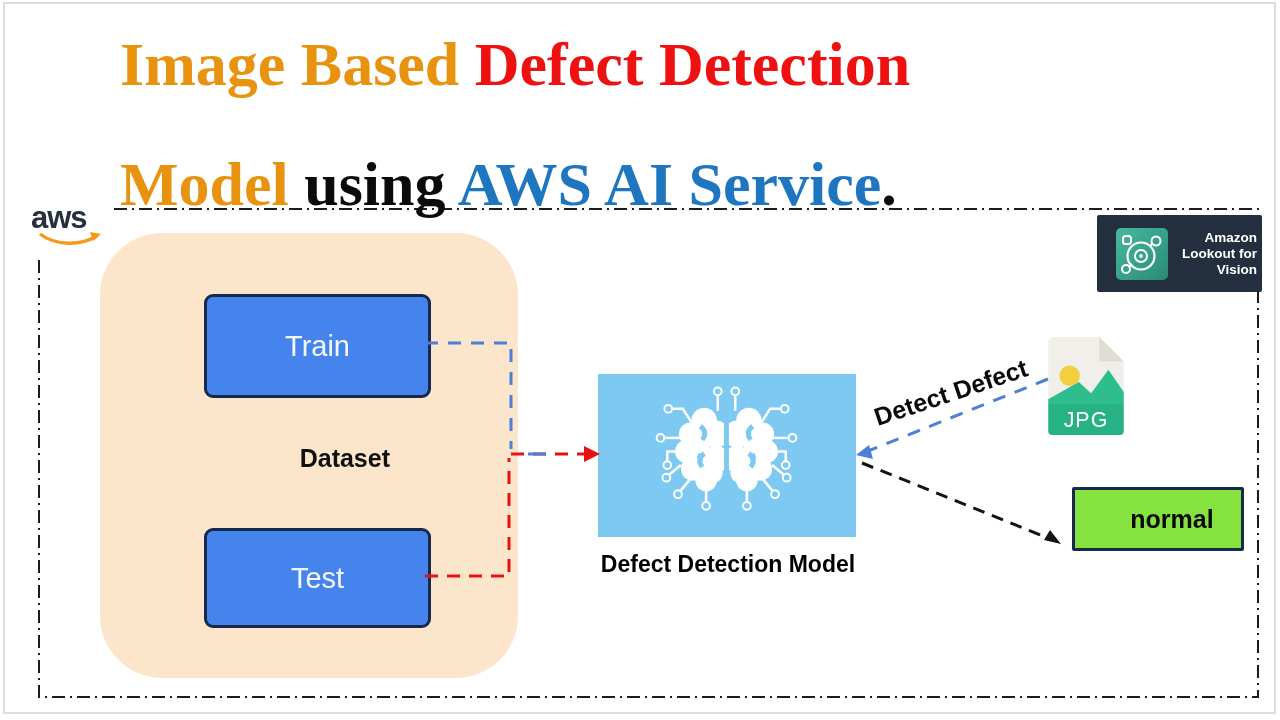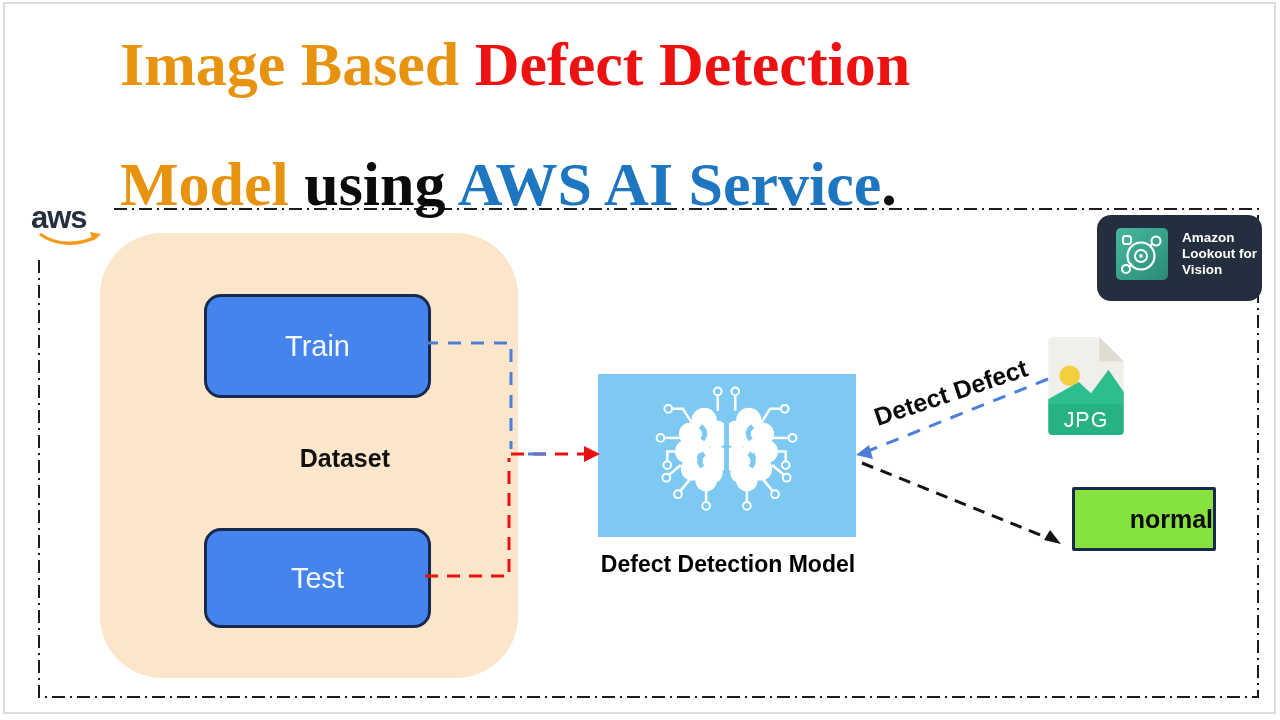--- a/index.html
+++ b/index.html
@@ -24,27 +24,27 @@
   #border-svg rect{fill:none;stroke:#1c1c1c;stroke-width:2;stroke-dasharray:13 5 2 5;}
 
   
   #aws-logo{left:31px;top:203px;width:80px;height:52px;background:#fff;z-index:7;}
   #aws-text{font-weight:bold;font-size:31px;letter-spacing:-1px;color:var(--aws-navy);line-height:30px;}
   #aws-smile{display:block;margin:-2px auto 0;}
   .smile{stroke:var(--aws-orange);stroke-width:3.4;fill:none;}
   .smile-tip{fill:var(--aws-orange);}
 
   
-  #badge{left:1097px;top:215px;width:165px;height:86px;background:var(--badge-navy);z-index:7;border-radius:14px;}
+  #badge{left:1097px;top:215px;width:165px;height:77px;background:var(--badge-navy);z-index:7;border-radius:2px;text-align:right;}
   #badge-icon{position:absolute;left:18px;top:12px;width:54px;height:54px;}
   #badge-label{position:absolute;left:85px;top:15px;color:#fff;font-weight:bold;font-size:13.5px;line-height:16px;}
 
   
   #peach{left:100px;top:233px;width:418px;height:445px;background:var(--peach);border-radius:62px;z-index:1;}
-  .blue-btn{background:var(--button-blue);border:3px solid var(--button-border);border-radius:17px;
+  .blue-btn{background:var(--button-blue);border:3px solid var(--button-border);border-radius:9px;
             color:#f4f8ff;display:flex;align-items:center;justify-content:center;
             font-size:29px;z-index:2;}
   #train-box{left:204px;top:294px;width:221px;height:98px;}
   #test-box{left:204px;top:528px;width:221px;height:94px;}
   #dataset-label{left:230px;top:444px;width:160px;text-align:right;font-weight:bold;font-size:25px;color:#111;z-index:2;}
 
   
   #model-box{left:598px;top:374px;width:258px;height:163px;background:var(--model-blue);z-index:2;}
   #brain{position:absolute;left:46px;top:9px;width:165px;height:137px;left:46px;}
   .brain-blob{fill:#fff;}
@@ -70,22 +70,22 @@
   
   #jpg{left:1046px;top:336px;width:80px;height:100px;z-index:2;}
   .jpg-paper{fill:var(--jpg-paper);}
   .jpg-fold{fill:var(--jpg-fold);}
   .jpg-sun{fill:var(--jpg-sun);}
   .jpg-mtn{fill:var(--jpg-mountain);}
   .jpg-band{fill:var(--jpg-band);}
   .jpg-text{fill:#fff;font-family:"Liberation Sans",sans-serif;font-size:21px;letter-spacing:1px;}
 
   
-  .result-box{border:3px solid var(--button-border);display:flex;align-items:center;justify-content:flex-end;
-              font-weight:bold;font-size:25px;color:#0a0a0a;z-index:2;border-radius:2px;}
+  .result-box{border:3px solid var(--button-border);display:flex;align-items:center;justify-content:center;
+              font-weight:bold;font-size:25px;color:#0a0a0a;z-index:2;border-radius:2px;padding-left:28px;}
   #normal-box{left:1072px;top:487px;width:138px;height:58px;background:var(--normal-green);}
   #anomaly-box{left:1070px;top:568px;width:140px;height:59px;background:var(--anomaly-amber);}
 </style>
 </head>
 <body>
 
 <div id="canvas">
 
   <div id="frame" class="abs"></div>
 

